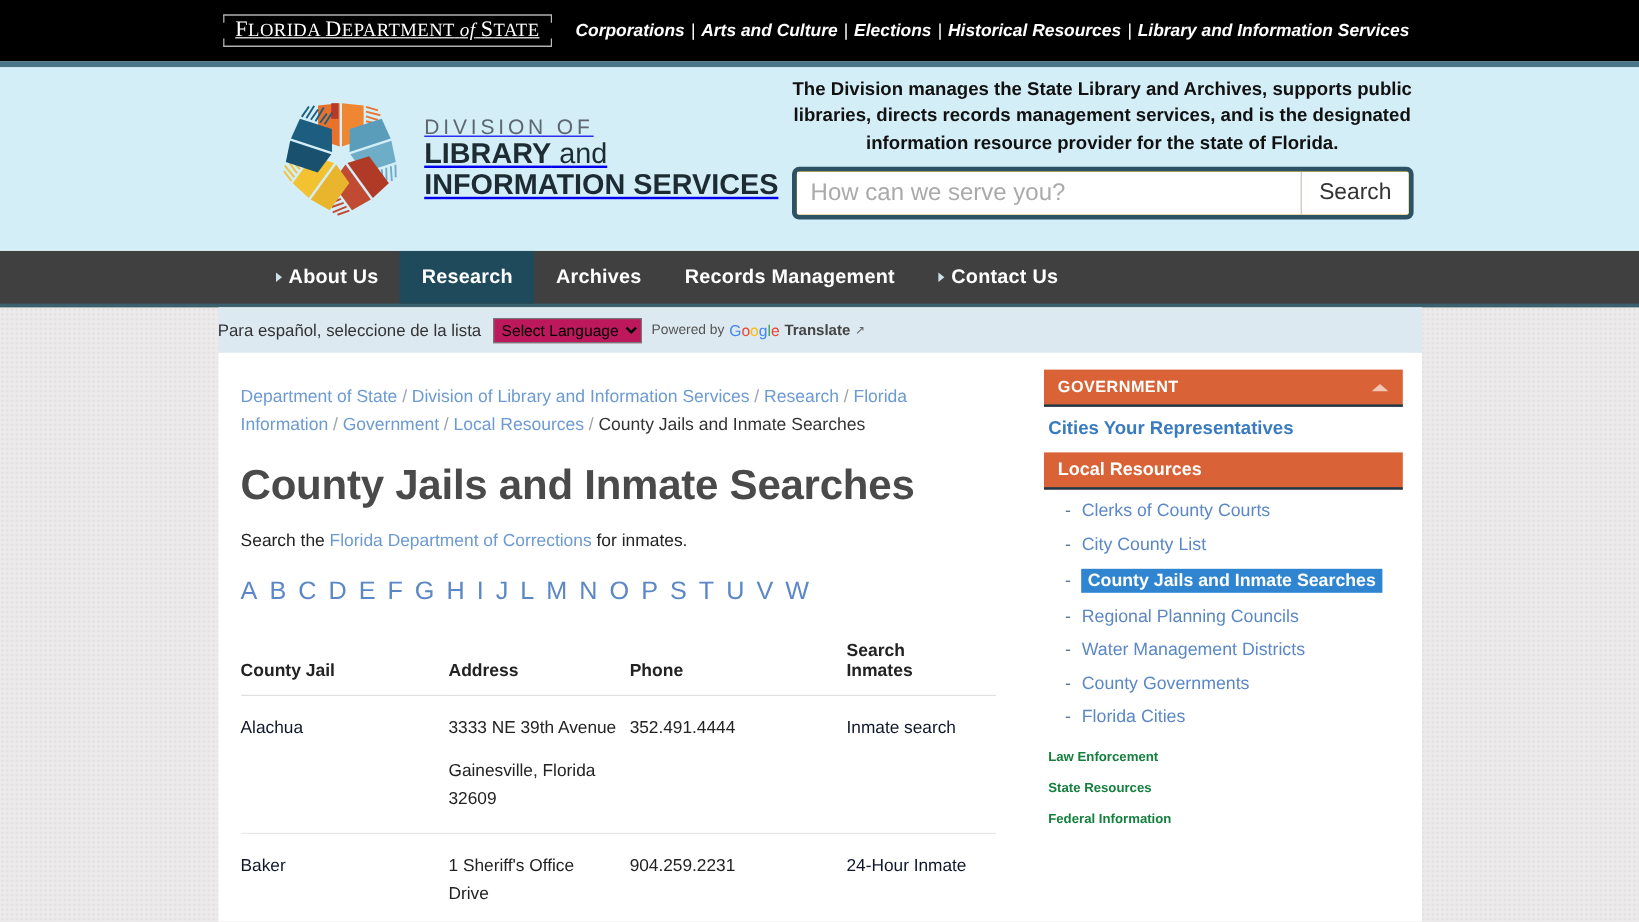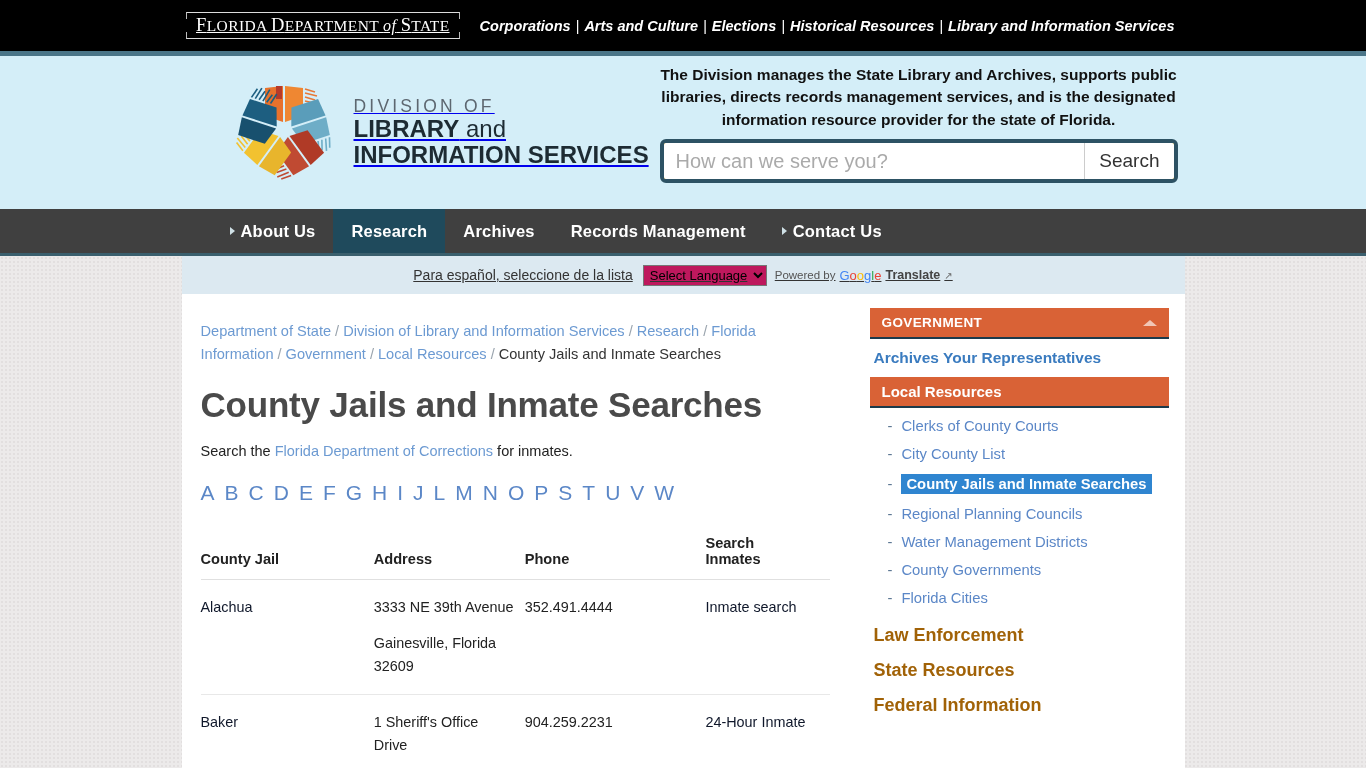--- a/index.html
+++ b/index.html
@@ -172,24 +172,23 @@
   }
 
   
   .translate-bar {
     width: 1003px;
     margin: 0 auto;
     background: #dce9f1;
     height: 38px;
     display: flex;
     align-items: center;
-    justify-content: center;
+    justify-content: flex-start;
     font-size: 14px;
     color: #333;
-    text-decoration: underline;
   }
   .translate-bar .lbl { margin-right: 10px; }
   .translate-bar select {
     font-size: 13px;
     font-family: "Liberation Sans", sans-serif;
     padding: 1px 2px;
     border: 1px solid #767676;
     background: #be185d;
   }
   .powered {
@@ -320,22 +319,22 @@
   .sub-item.sel a {
     background: #2f85d0;
     color: #fff;
     font-weight: bold;
     padding: 2px 5px;
     display: inline-block;
   }
   .side-foot { padding-top: 6px; }
   .side-foot a {
     display: block;
-    color: #a16207;
-    font-size: 18px;
+    color: #15803d;
+    font-size: 11px;
     font-weight: bold;
     text-decoration: none;
     padding: 7px 4px;
   }
 </style>
 </head>
 <body>
 
 <div class="state-bar">
   <a class="dos-logo" href="#"><span class="cap">F</span><span>LORIDA</span> <span class="cap">D</span><span>EPARTMENT</span> <span class="ital">of</span> <span class="cap">S</span><span>TATE</span></a>
@@ -518,21 +517,21 @@
       </tbody>
     </table>
   </div>
 
   <div class="side-col">
     <div class="acc-head">
       <span>GOVERNMENT</span>
       <span class="chev"></span>
     </div>
 
-    <a class="side-link" href="#">Archives Your Representatives</a>
+    <a class="side-link" href="#">Cities Your Representatives</a>
 
     <div class="acc-sub">
       <span>Local Resources</span>
     </div>
 
     <div class="sub-item">
         <span class="dash">-</span>
         <a href="#">Clerks of County Courts</a>
       </div>
     <div class="sub-item">

